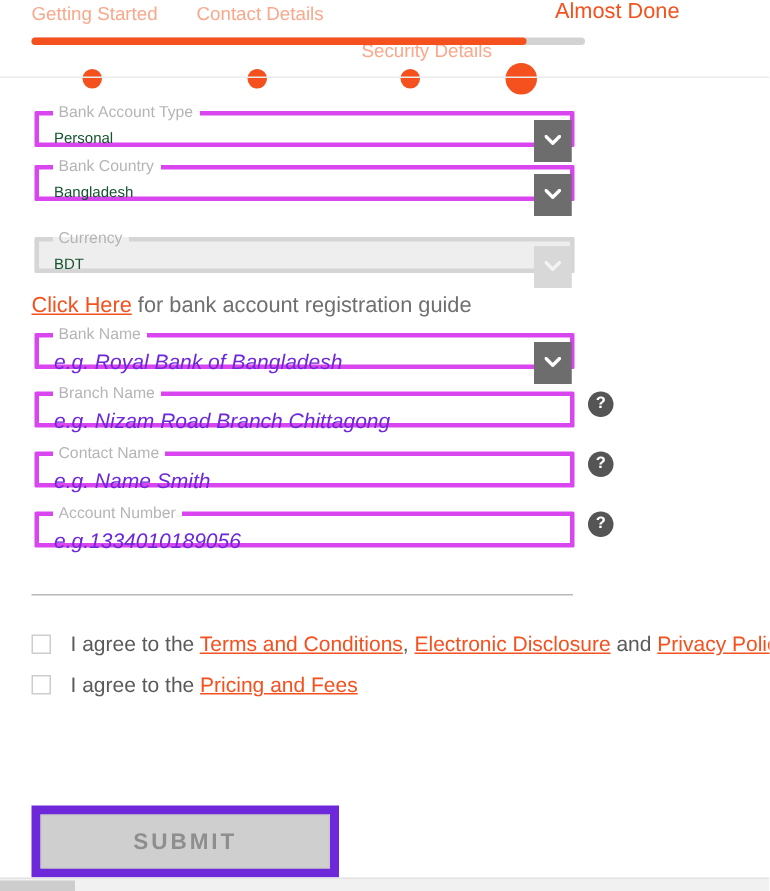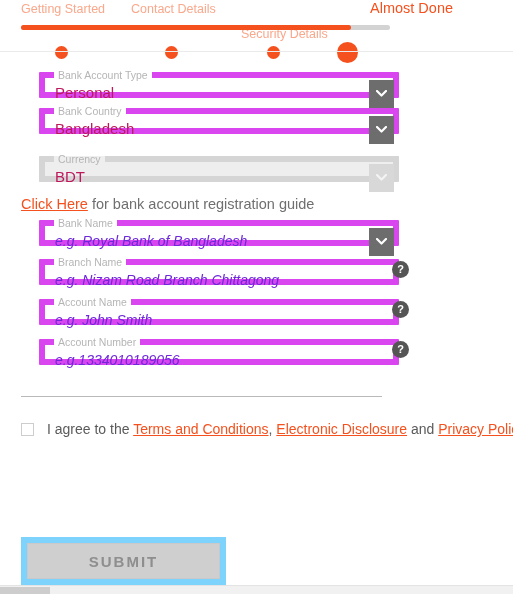--- a/index.html
+++ b/index.html
@@ -90,48 +90,48 @@
     left: 0; top: 60px;
     width: 513px;
   }
   .field-row {
     position: relative;
     margin: 0 0 8px 0;
     height: 32px;
   }
   fieldset.field {
     position: absolute;
-    left: 39px;
+    left: 23px;
     top: 0;
     width: 360px;
     height: 28px;
     margin: 0;
     padding: 0;
-    border: 6px solid #d946ef;
+    border: 3px solid #d946ef;
     border-radius: 1px;
     background: #fff;
     box-sizing: border-box;
   }
   fieldset.field.disabled {
     background: #eeeeee;
     border-color: #d5d5d5;
   }
   fieldset.field > legend {
     margin-left: 9px;
     padding: 0 4px;
     font-size: 10.5px;
     color: #b5b5b5;
     line-height: 1;
   }
   .field-value {
     position: absolute;
     left: 10px;
     top: 3px;
-    font-size: 15px;
-    color: #be185d;
+    font-size: 10px;
+    color: #14532d;
     line-height: 18px;
     white-space: nowrap;
   }
   .field-value.placeholder {
     color: #6d28d9;
     font-style: italic;
     font-size: 14px;
   }
   .dropdown-btn {
     position: absolute;
@@ -223,21 +223,21 @@
     vertical-align: middle;
   }
 
   
   #submit-wrap {
     position: absolute;
     left: 21px;
     top: 537px;
     width: 205px;
     height: 48px;
-    background: #7dd3fc;
+    background: #6d28d9;
     padding: 6px;
     box-sizing: border-box;
   }
   #submit-button {
     width: 100%;
     height: 100%;
     border: 1px solid #c9c9c9;
     background: #cfcfcf;
     color: #8e8e8e;
     font-size: 15px;
@@ -334,42 +334,43 @@
     </div>
     <div class="field-row" style="position: absolute; left: 0px; top: 197px; width: 513px; text-decoration: underline;">
       <fieldset class="field">
         <legend>Branch Name</legend>
         <div class="field-value placeholder">e.g. Nizam Road Branch Chittagong</div>
       </fieldset>
       <div class="help-icon">?</div>
     </div>
     <div class="field-row" style="position: absolute; left: 0px; top: 237px; width: 513px;">
       <fieldset class="field">
-        <legend>Account Name</legend>
-        <div class="field-value placeholder">e.g. John Smith</div>
+        <legend>Contact Name</legend>
+        <div class="field-value placeholder">e.g. Name Smith</div>
       </fieldset>
       <div class="help-icon">?</div>
     </div>
     <div class="field-row" style="position: absolute; left: 0px; top: 277px; width: 513px;">
       <fieldset class="field">
         <legend>Account Number</legend>
         <div class="field-value placeholder">e.g.1334010189056</div>
       </fieldset>
       <div class="help-icon">?</div>
     </div>
   </div>
 
 <div id="guide-line">
   <a class="link">Click Here</a><span> for bank account registration guide</span>
 </div>
 
 <div id="separator"></div>
 
 <div id="agreements">
     <div class="agree-row"><span class="checkbox"></span><span class="agree-text"><span>I agree to the </span><a class="link">Terms and Conditions</a><span>, </span><a class="link">Electronic Disclosure</a><span> and </span><a class="link">Privacy Policy</a></span></div>
+    <div class="agree-row"><span class="checkbox"></span><span class="agree-text"><span>I agree to the </span><a class="link">Pricing and Fees</a></span></div>
   </div>
 
 <div id="submit-wrap">
   <button id="submit-button">SUBMIT</button>
 </div>
 
 <div id="scrollbar-track">
   <div id="scrollbar-thumb" style="width: 50px;"></div>
 </div>
 

